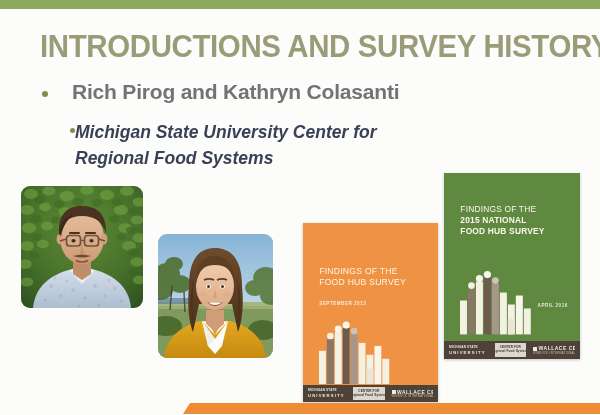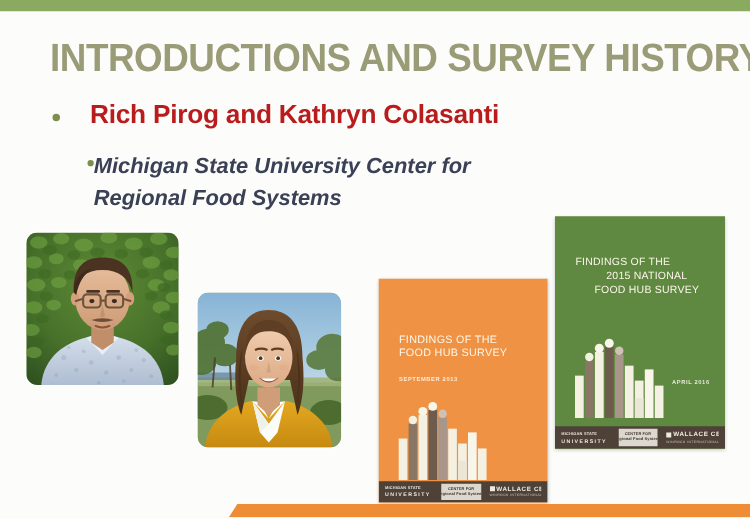--- a/index.html
+++ b/index.html
@@ -55,21 +55,21 @@
     width: 6px; height: 6px;
     border-radius: 50%;
     background: #7d8f4c;
     margin-top: 11px;
     flex: 0 0 auto;
   }
   .bullet-l1 .txt {
     margin-left: 24px;
     font-size: 21px;
     font-weight: bold;
-    color: #b91c1c;
+    color: #737373;
     letter-spacing: -0.2px;
     white-space: nowrap;
   }
 
   .bullet-l2 {
     position: absolute;
     left: 70px; top: 119px;
     display: flex;
     align-items: flex-start;
   }
@@ -123,21 +123,21 @@
     position: absolute;
     left: 12%;
     width: 84%;
     color: #fdf6ea;
     line-height: 1.32;
   }
   .cover-2013 .cover-head { top: 24%; font-size: 8.6px; letter-spacing: 0.25px; }
   .cover-2015 .cover-head { top: 16.5%; font-size: 8.4px; letter-spacing: 0.2px; }
 
   .cover-head .ln { display: block; white-space: nowrap; }
-  .cover-2015 .cover-head .ln.b { font-weight: normal; text-align: center; }
+  .cover-2015 .cover-head .ln.b { font-weight: bold; }
 
   .cover-date {
     position: absolute;
     color: rgba(255,252,245,0.82);
     font-size: 4.6px;
     letter-spacing: 0.5px;
     font-weight: bold;
     white-space: nowrap;
   }
   .cover-2013 .cover-date { left: 12%; top: 43.5%; }

